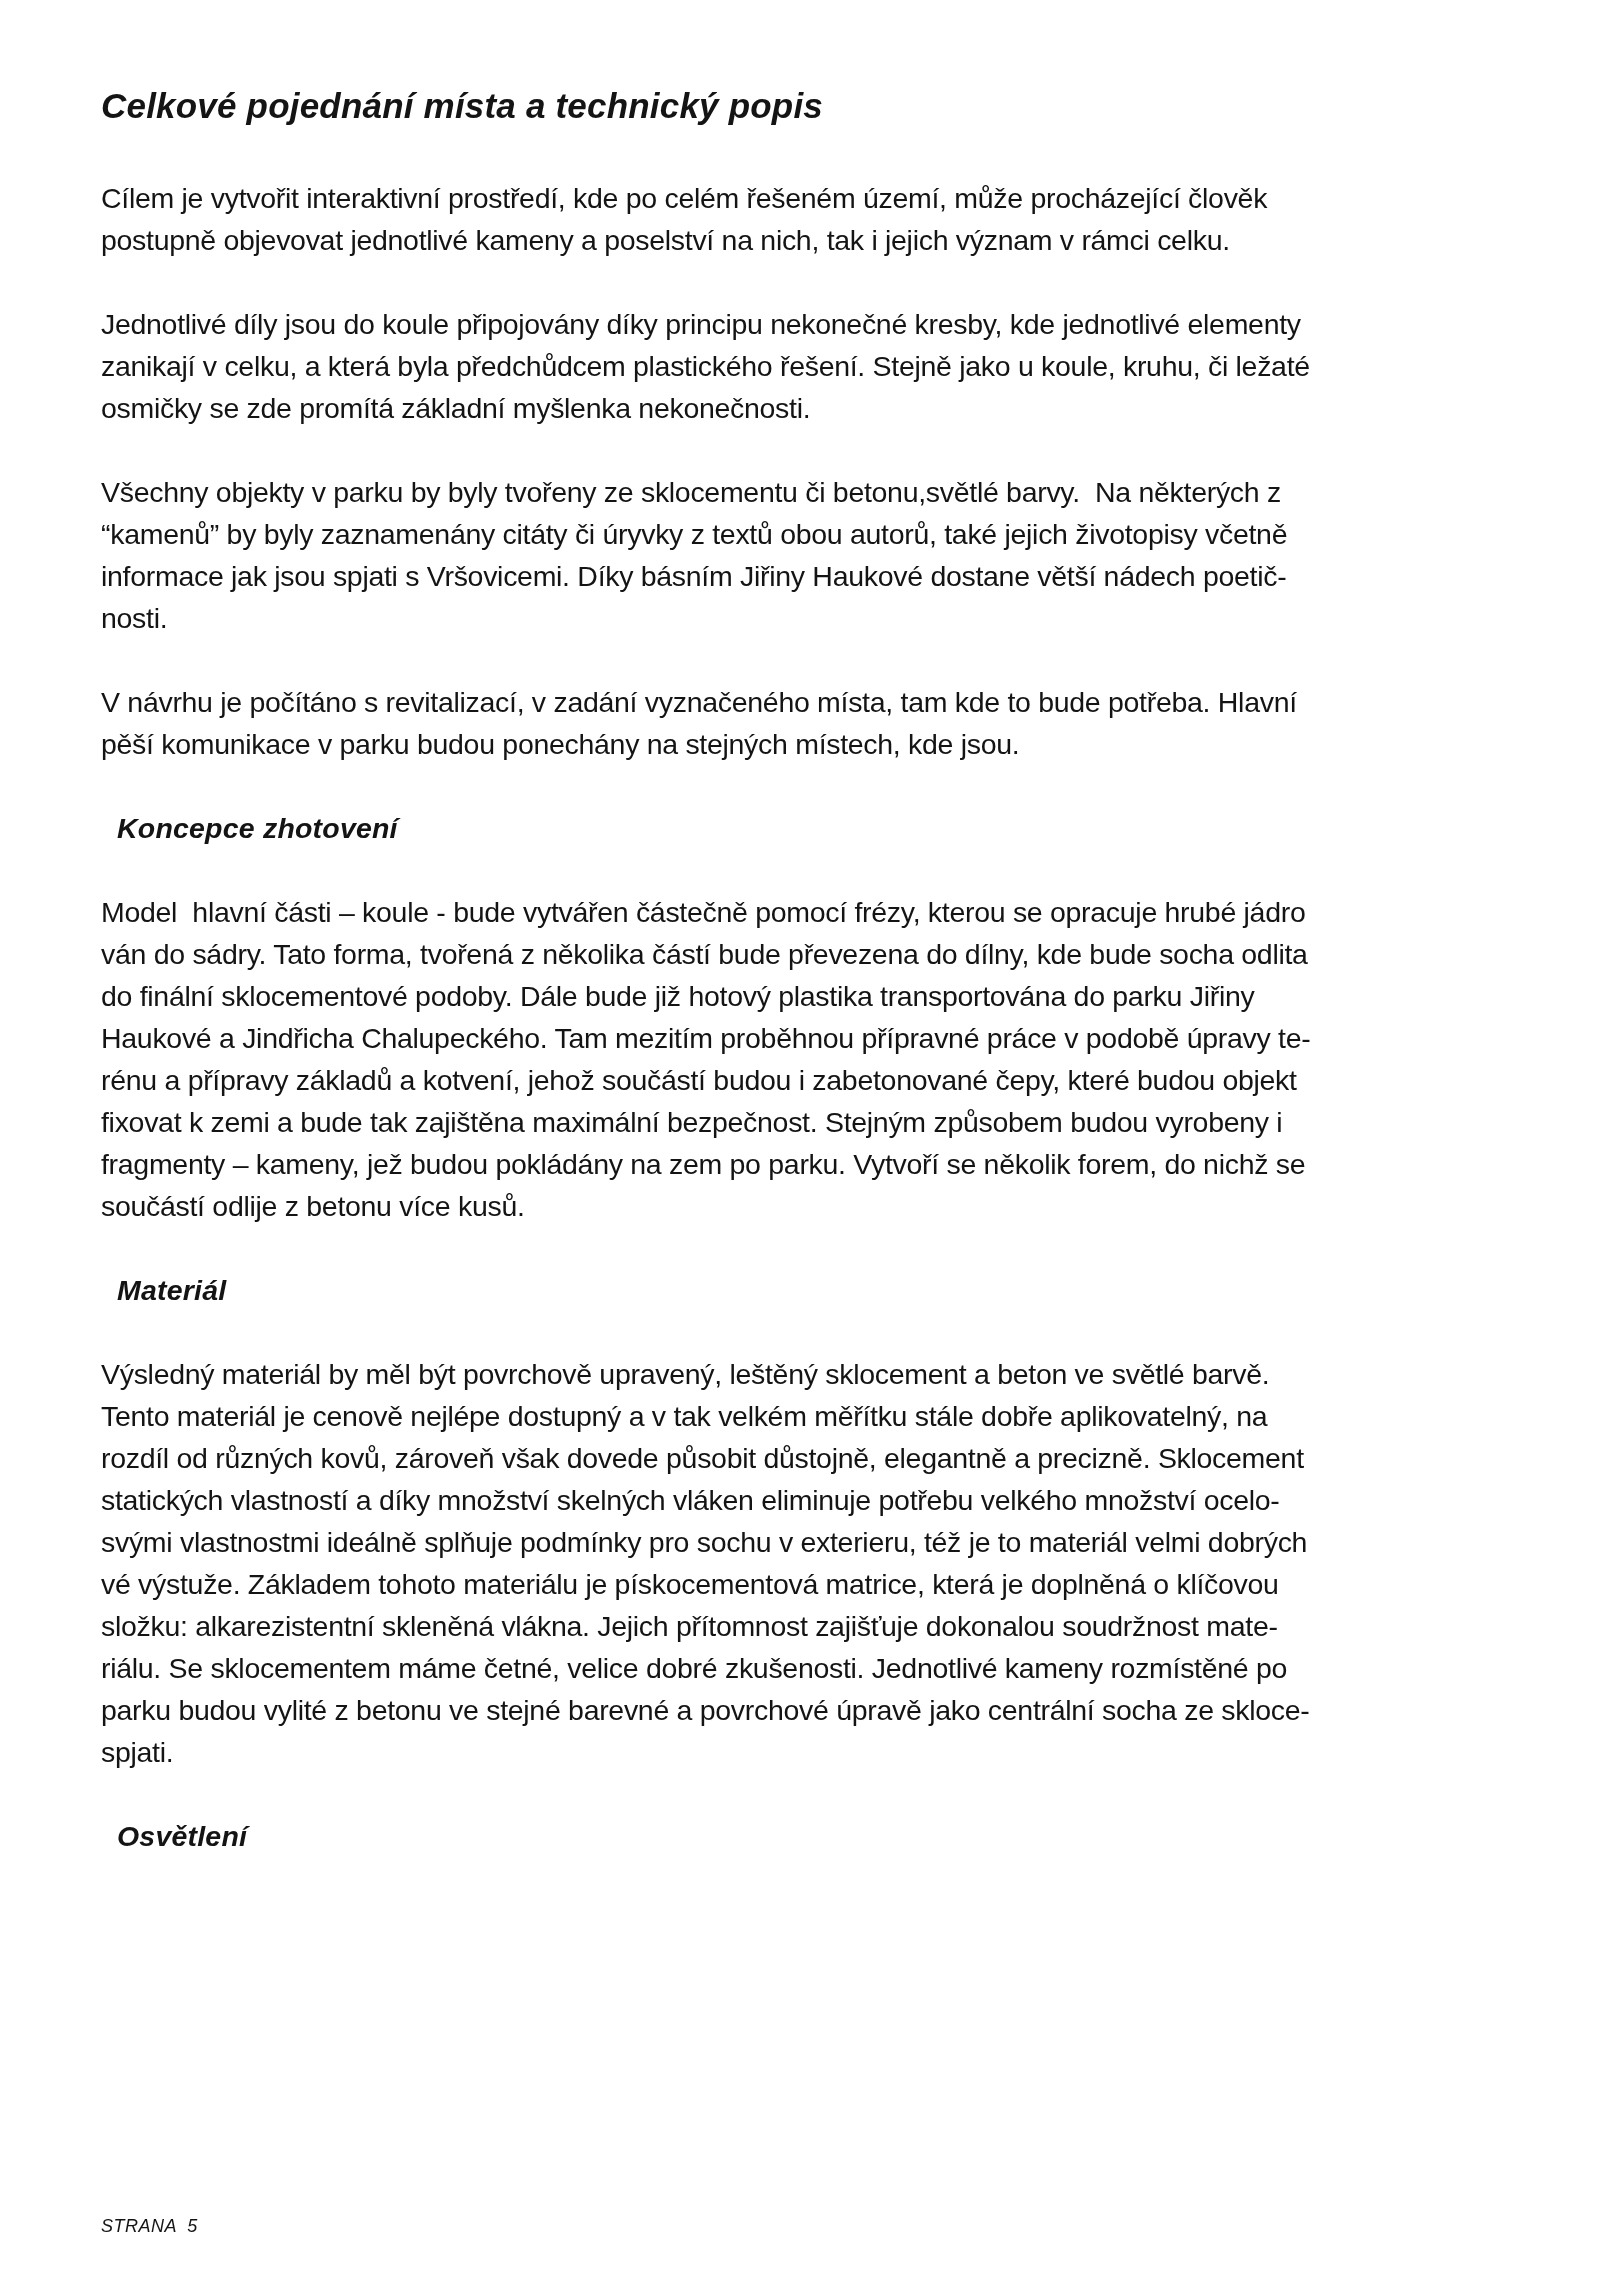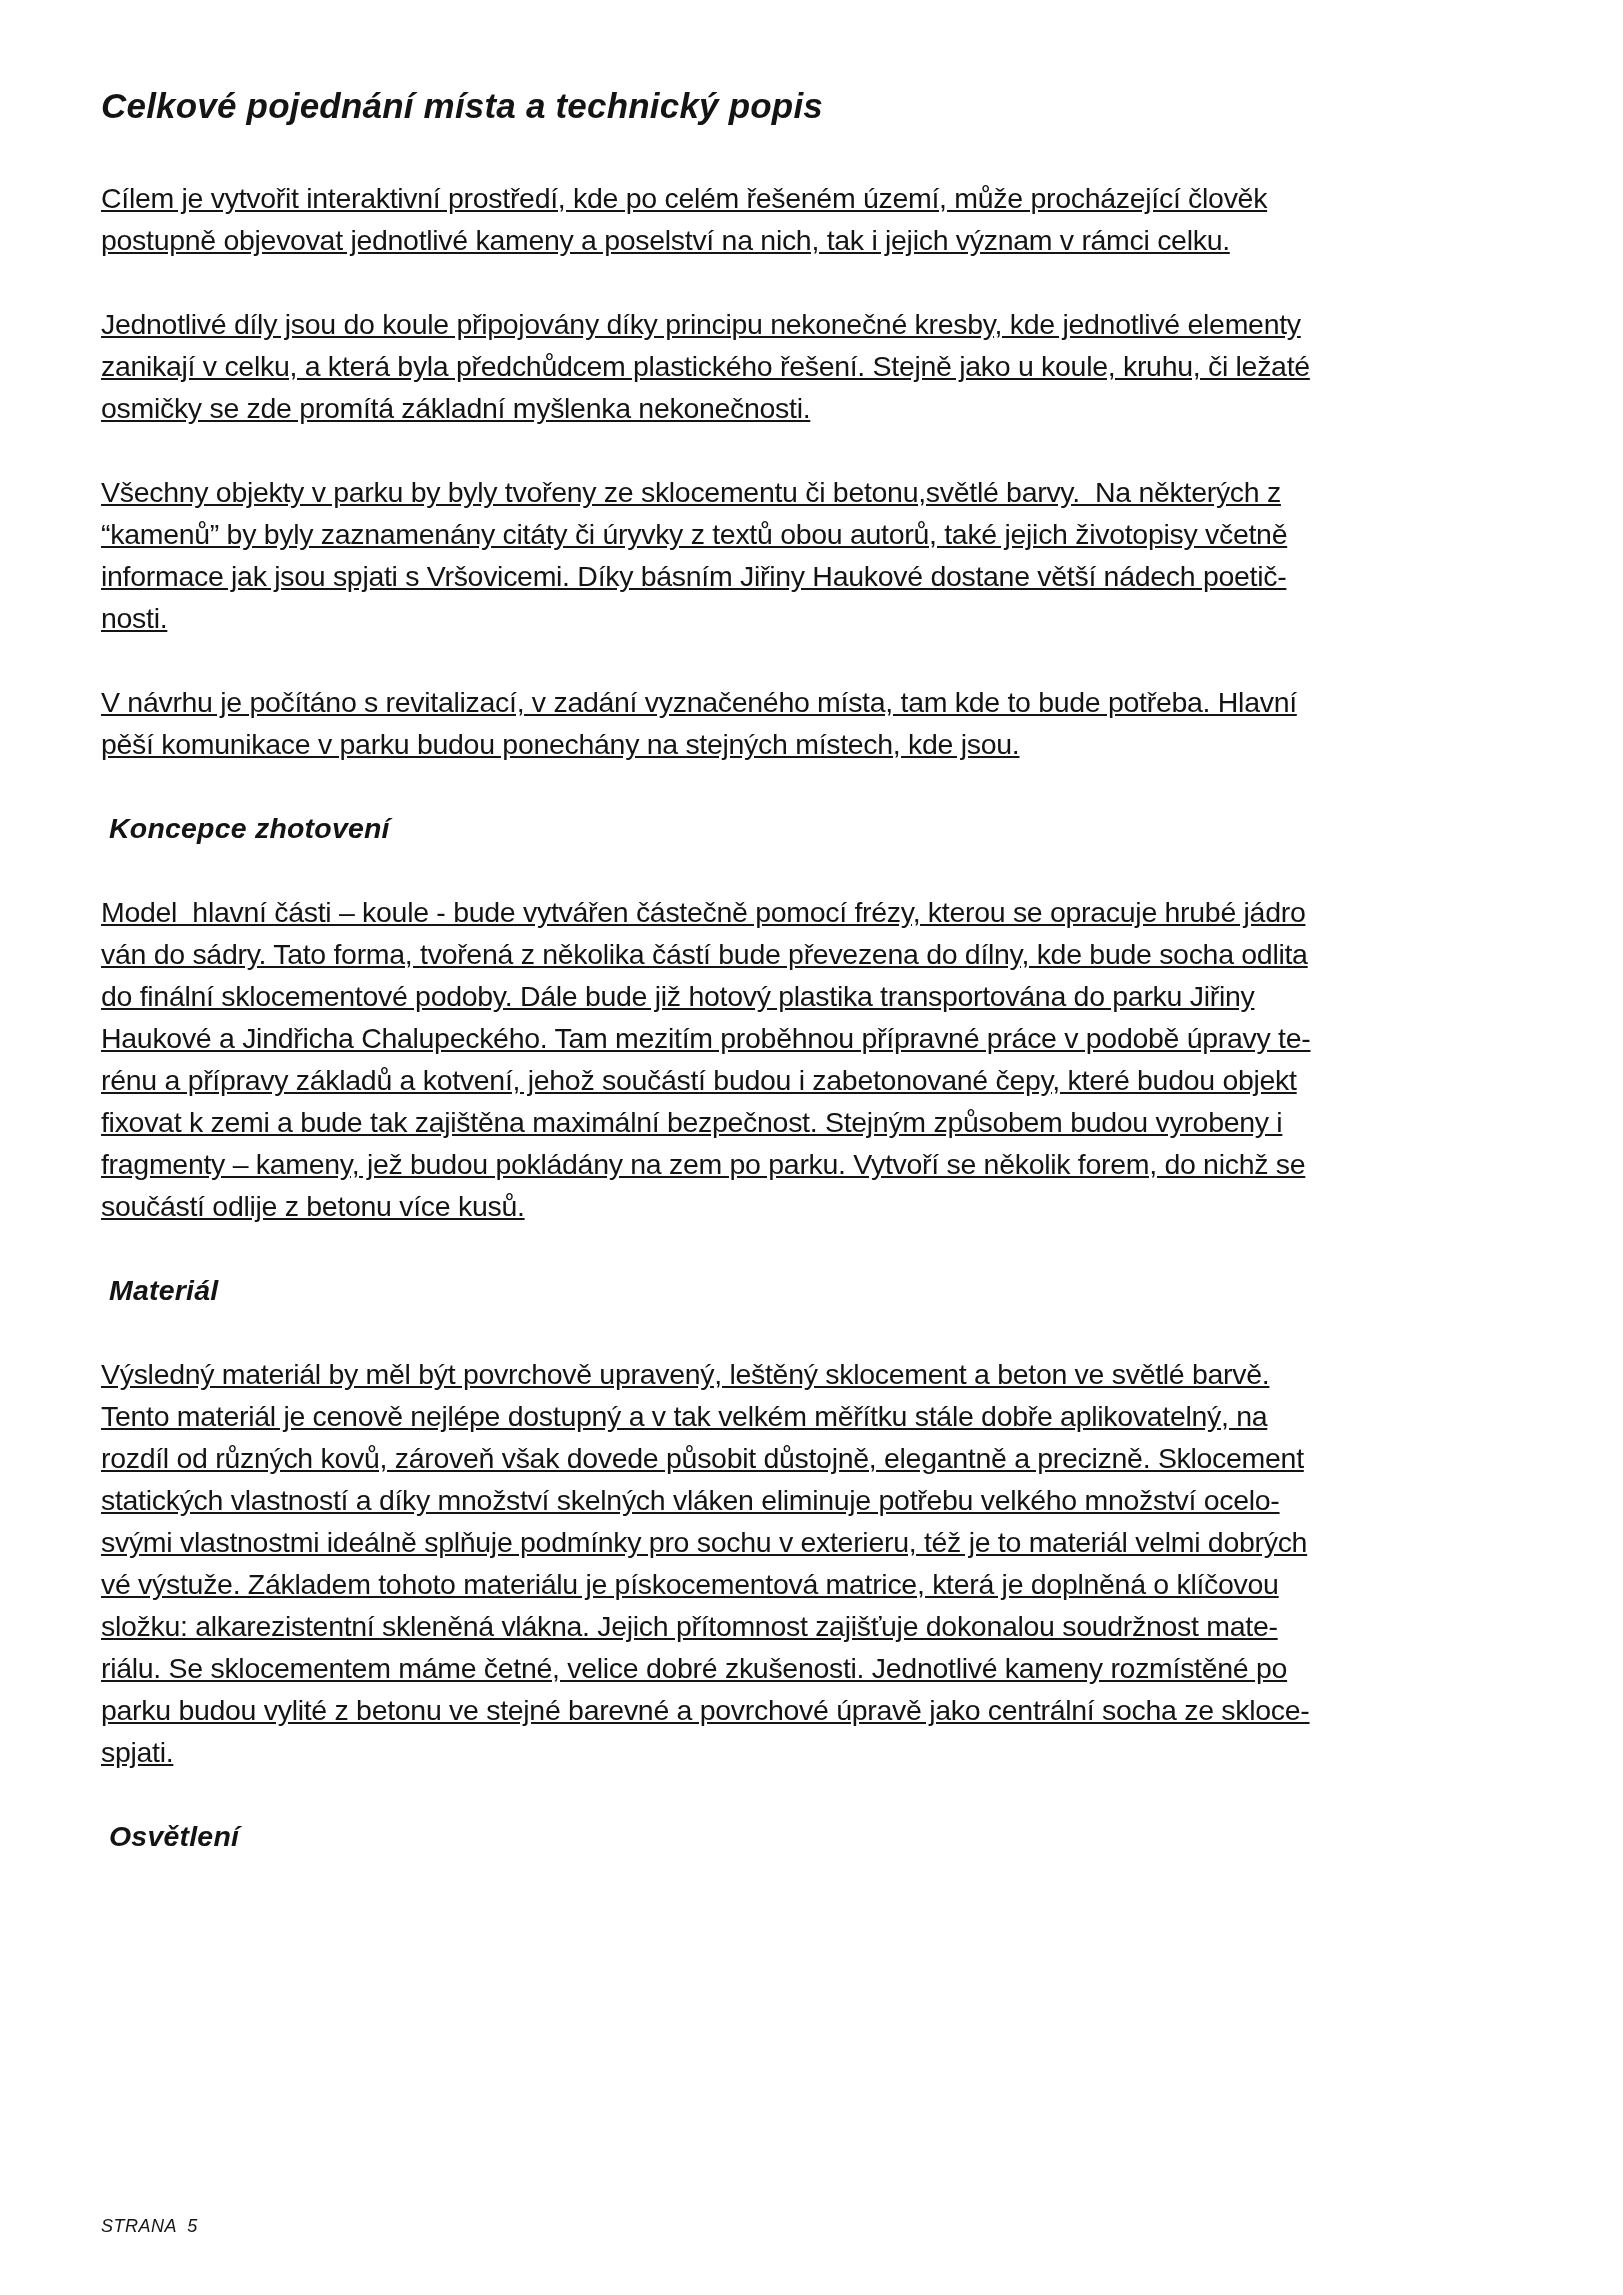--- a/index.html
+++ b/index.html
@@ -30,24 +30,23 @@
   .para {
     margin: 0 0 42px 0;
     font-size: 28.5px;
     line-height: 42px;
     letter-spacing: -0.3px;
     font-weight: normal;
   }
   .line {
     display: block;
     white-space: pre;
-    text-decoration: underline;
   }
   .heading {
-    margin: 0 0 42px 8px;
+    margin: 0 0 42px 16px;
     font-size: 28.5px;
     line-height: 42px;
     font-weight: bold;
     font-style: italic;
     letter-spacing: 0.2px;
   }
   .footer {
     position: absolute;
     left: 101px;
     top: 2211px;

